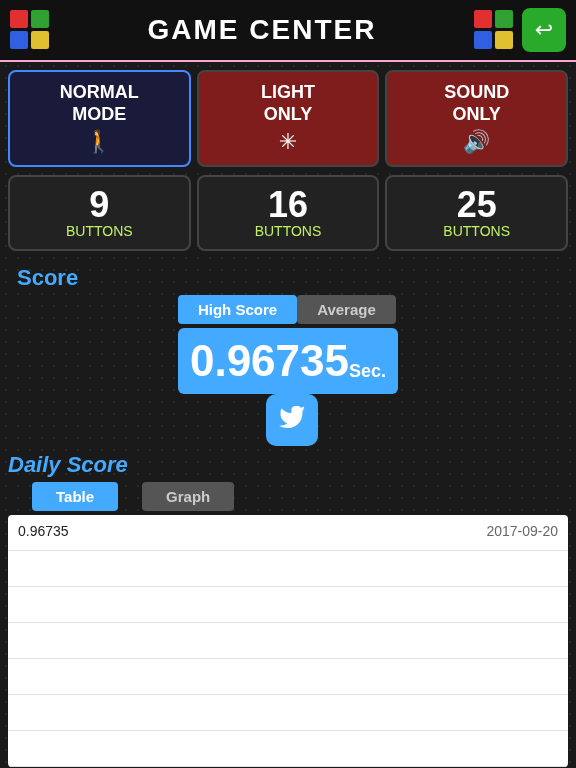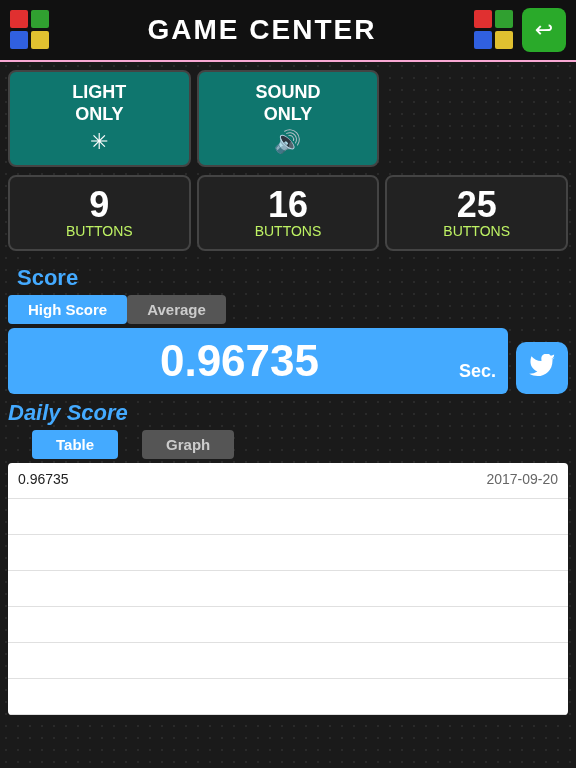--- a/index.html
+++ b/index.html
@@ -81,21 +81,21 @@
 
     
     .modes-grid {
       display: grid;
       grid-template-columns: 1fr 1fr 1fr;
       gap: 6px;
       padding: 8px;
     }
 
     .mode-btn {
-      background: #0f766e;
+      background: #7f1d1d;
       border: 2px solid #444;
       border-radius: 8px;
       padding: 10px 8px;
       color: white;
       cursor: pointer;
       text-align: center;
       min-height: 80px;
       display: flex;
       flex-direction: column;
       align-items: center;
@@ -320,20 +320,24 @@
       <div class="logo-square logo-red"></div>
       <div class="logo-square logo-green"></div>
       <div class="logo-square logo-blue"></div>
       <div class="logo-square logo-yellow"></div>
     </div>
     <div class="back-btn">↩</div>
   </div>
 </div>
 
 <div class="modes-grid">
+  <div class="mode-btn active">
+    <span class="mode-label">NORMAL<br>MODE</span>
+    <span class="mode-icon">🚶</span>
+  </div>
   <div class="mode-btn">
     <span class="mode-label">LIGHT<br>ONLY</span>
     <span class="mode-icon">✳</span>
   </div>
   <div class="mode-btn">
     <span class="mode-label">SOUND<br>ONLY</span>
     <span class="mode-icon">🔊</span>
   </div>
 </div>
 
@@ -347,21 +351,21 @@
     <span class="num-label">BUTTONS</span>
   </div>
   <div class="num-btn">
     <span class="num">25</span>
     <span class="num-label">BUTTONS</span>
   </div>
 </div>
 
 <div class="score-section">
   <div class="score-title">Score</div>
-  <div style="display:flex; align-items:flex-end;">
+  <div style="display:flex; align-items:center;flex-direction:column;">
     <div style="flex:1;">
       <div class="score-tabs-row">
         <div class="score-tabs">
           <div class="score-tab active">High Score</div>
           <div class="score-tab inactive">Average</div>
         </div>
       </div>
       <div class="score-display-row">
         <span class="score-value">0.96735</span>
         <span class="score-unit">Sec.</span>

